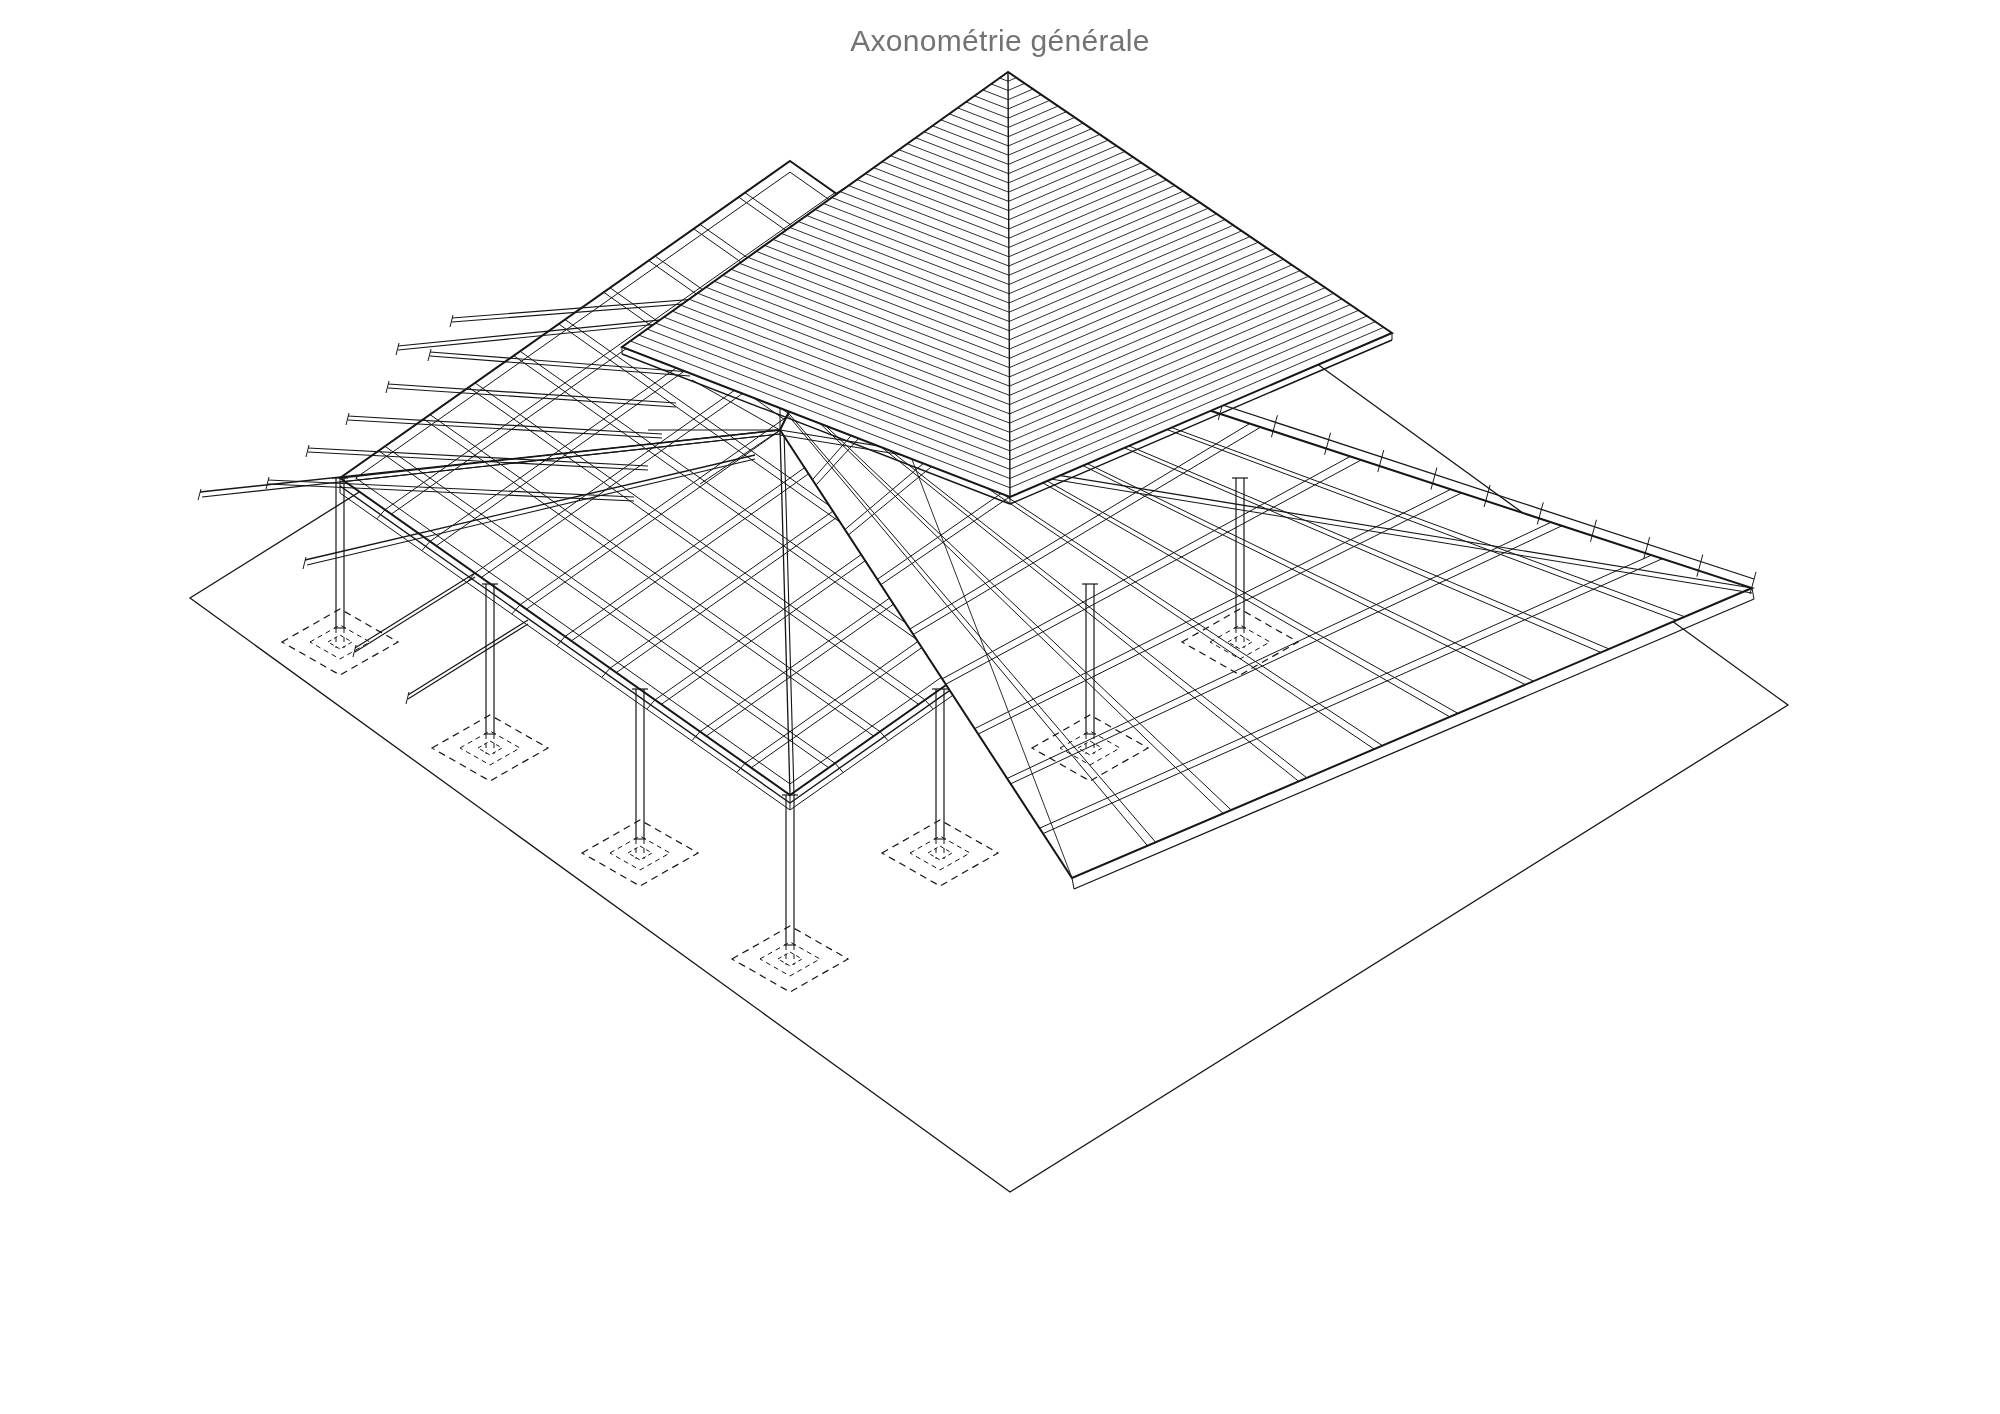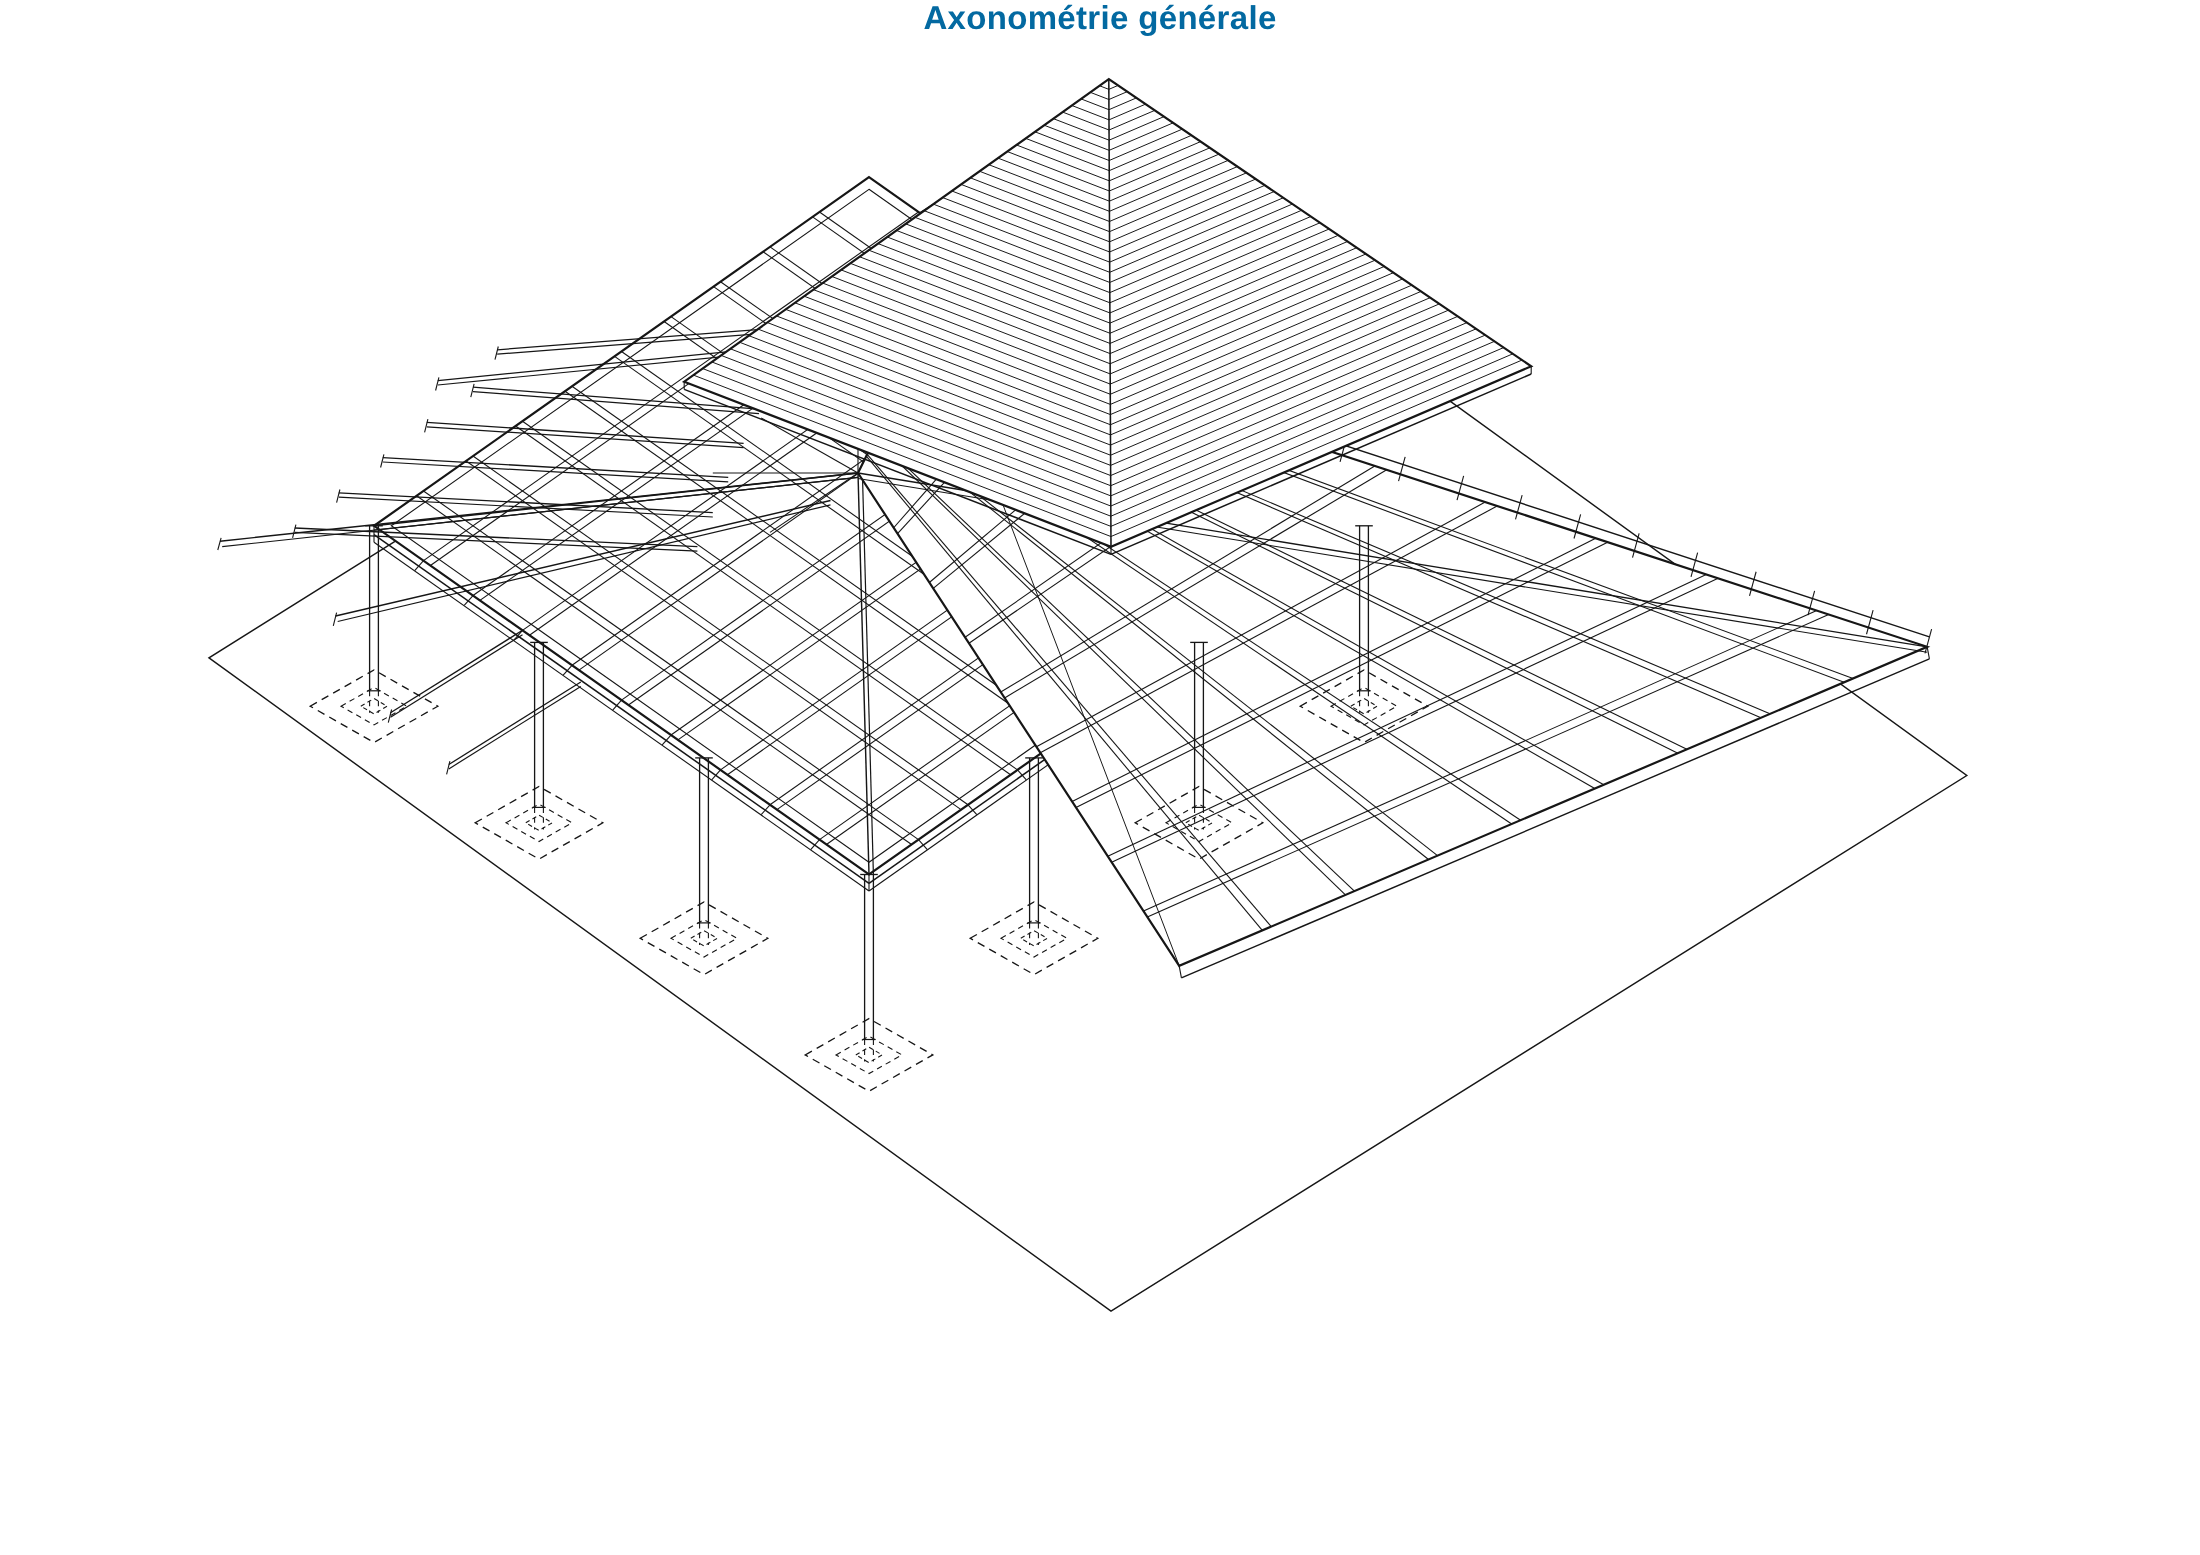--- a/index.html
+++ b/index.html
@@ -1,19 +1,19 @@
 <!DOCTYPE html>
 <html><head>
 <meta charset="utf-8">
 <style>
   html,body{margin:0;padding:0;width:2000px;height:1414px;background:#fff;overflow:hidden;
             font-family:"Liberation Sans",sans-serif;}
   .page{position:relative;width:2000px;height:1414px;background:#fff;}
-  .title{position:absolute;top:0;left:0;width:100%;margin:0;text-align:center;
-         font-size:30px;font-weight:bold;color:#0369a1;letter-spacing:.3px;}
+  .title{position:absolute;top:24px;left:0;width:100%;margin:0;text-align:center;
+         font-size:30px;font-weight:normal;color:#737373;letter-spacing:.3px;}
   svg{position:absolute;top:0;left:0;}
 </style>
 </head>
 <body>
 
 <div class="page">
   <h1 class="title">Axonométrie générale</h1>
   <svg id="axo" width="2000" height="1414" viewBox="0 0 2000 1414">
       <g>
         <polygon points="190,598 1010,1192 1788,705 968,111" fill="none" stroke="#161616" stroke-width="1.3"></polygon>

